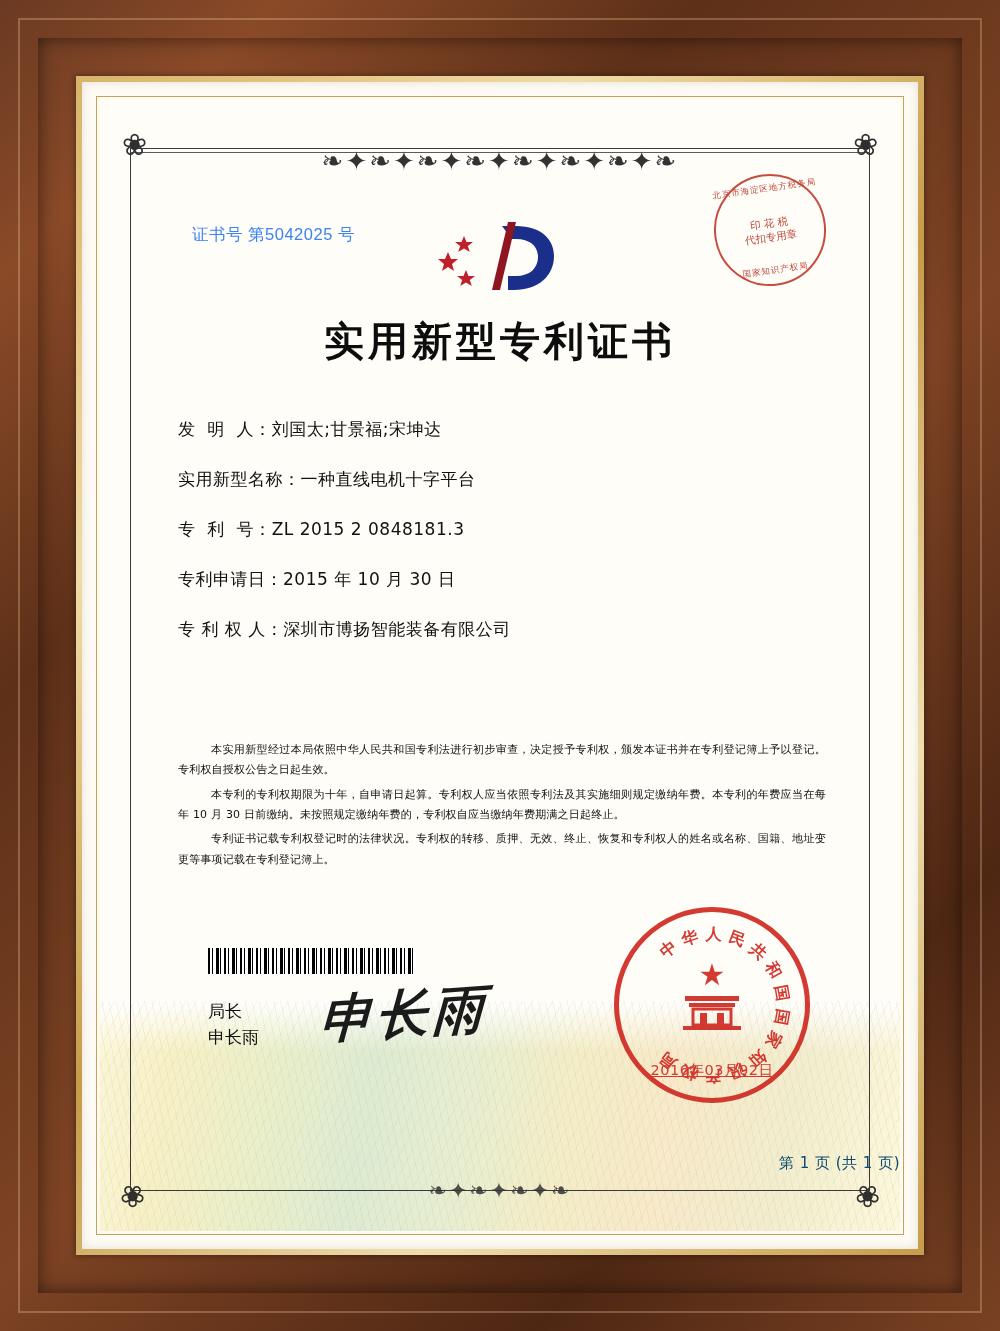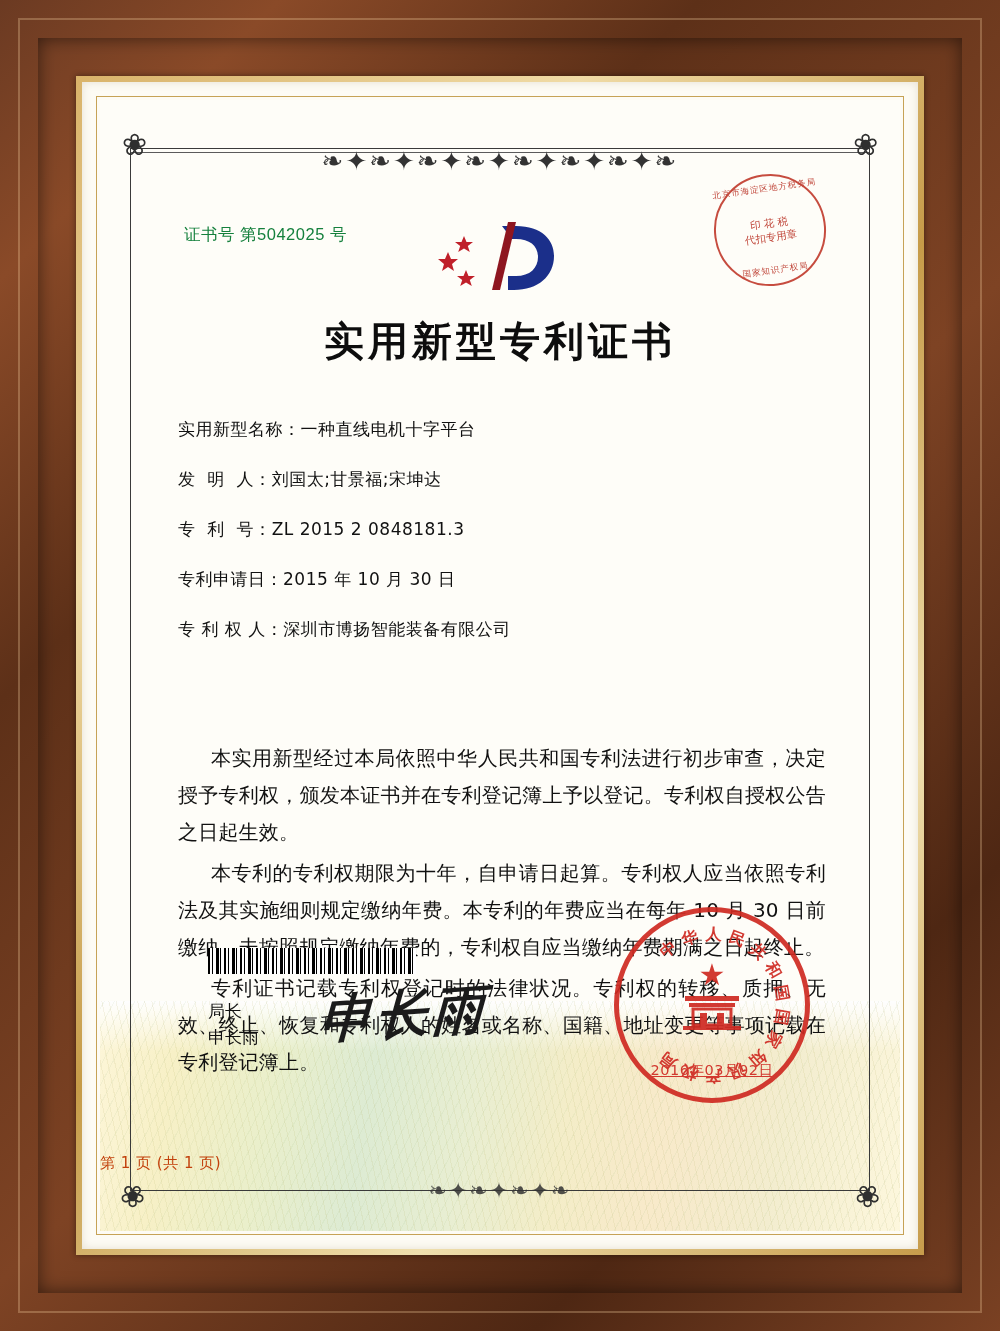--- a/index.html
+++ b/index.html
@@ -143,23 +143,23 @@
     font-size: 22px;
     color: #333;
     letter-spacing: 2px;
     white-space: nowrap;
     opacity: .85;
   }
 
   
   .cert-no {
     position: absolute;
-    left: 84px; top: 124px;
+    left: 92px; top: 124px;
     font-size: 16.5px;
-    color: #15803d;
+    color: #3b82f6;
     letter-spacing: .5px;
     font-family: "Liberation Sans", sans-serif;
   }
 
   .logo {
     position: absolute;
     left: 50%; top: 118px;
     transform: translateX(-50%);
     width: 140px; height: 80px;
   }
@@ -227,21 +227,21 @@
   }
   .field-value {
     letter-spacing: .5px;
     font-family: "DejaVu Sans", sans-serif;
   }
 
   .paragraphs {
     position: absolute;
     left: 78px; top: 640px;
     width: 648px;
-    font-size: 20px;
+    font-size: 11px;
     line-height: 1.85;
     color: #111;
     font-family: "DejaVu Sans", sans-serif;
   }
   .paragraphs p {
     margin: 0 0 4px 0;
     text-indent: 33px;
     text-align: justify;
     letter-spacing: .2px;
   }
@@ -319,23 +319,23 @@
     text-align: center;
     font-size: 14.5px;
     font-family: "DejaVu Sans", sans-serif;
     letter-spacing: .5px;
     text-decoration: underline;
   }
 
   .page-no {
     position: absolute;
     left: 0; right: 0; bottom: 58px;
-    text-align: left;
+    text-align: right;
     font-size: 15px;
-    color: #c2410c;
+    color: #0c4a6e;
     font-family: "DejaVu Sans", sans-serif;
     letter-spacing: .5px;
   }
 </style>
 </head>
 <body>
 
 <div class="frame-outer">
   <div class="frame-bevel-1"></div>
   <div class="frame-inner-wood"></div>
@@ -381,26 +381,26 @@
     <div class="stamp-tax">
       <div class="arc-top">北京市海淀区地方税务局</div>
       <div class="mid">印 花 税<br>代扣专用章</div>
       <div class="arc-bot">国家知识产权局</div>
     </div>
 
     <div class="title">实用新型专利证书</div>
 
     <div class="fields">
       <div class="field-row">
+        <span class="field-label">发  明  人：</span>
+        <span class="field-value">刘国太;甘景福;宋坤达</span>
+      </div>
+      <div class="field-row">
         <span class="field-label">实用新型名称：</span>
         <span class="field-value">一种直线电机十字平台</span>
-      </div>
-      <div class="field-row">
-        <span class="field-label">发  明  人：</span>
-        <span class="field-value">刘国太;甘景福;宋坤达</span>
       </div>
       <div class="field-row">
         <span class="field-label">专  利  号：</span>
         <span class="field-value">ZL 2015 2 0848181.3</span>
       </div>
       <div class="field-row">
         <span class="field-label">专利申请日：</span>
         <span class="field-value">2015 年 10 月 30 日</span>
       </div>
       <div class="field-row">

